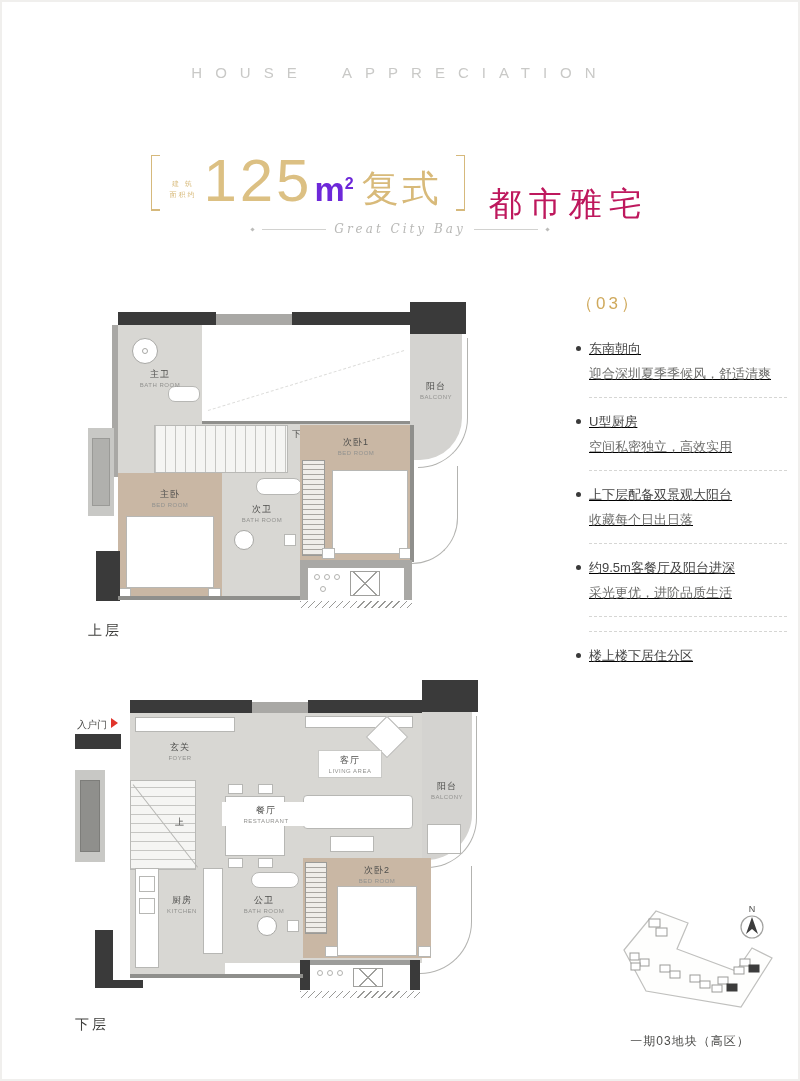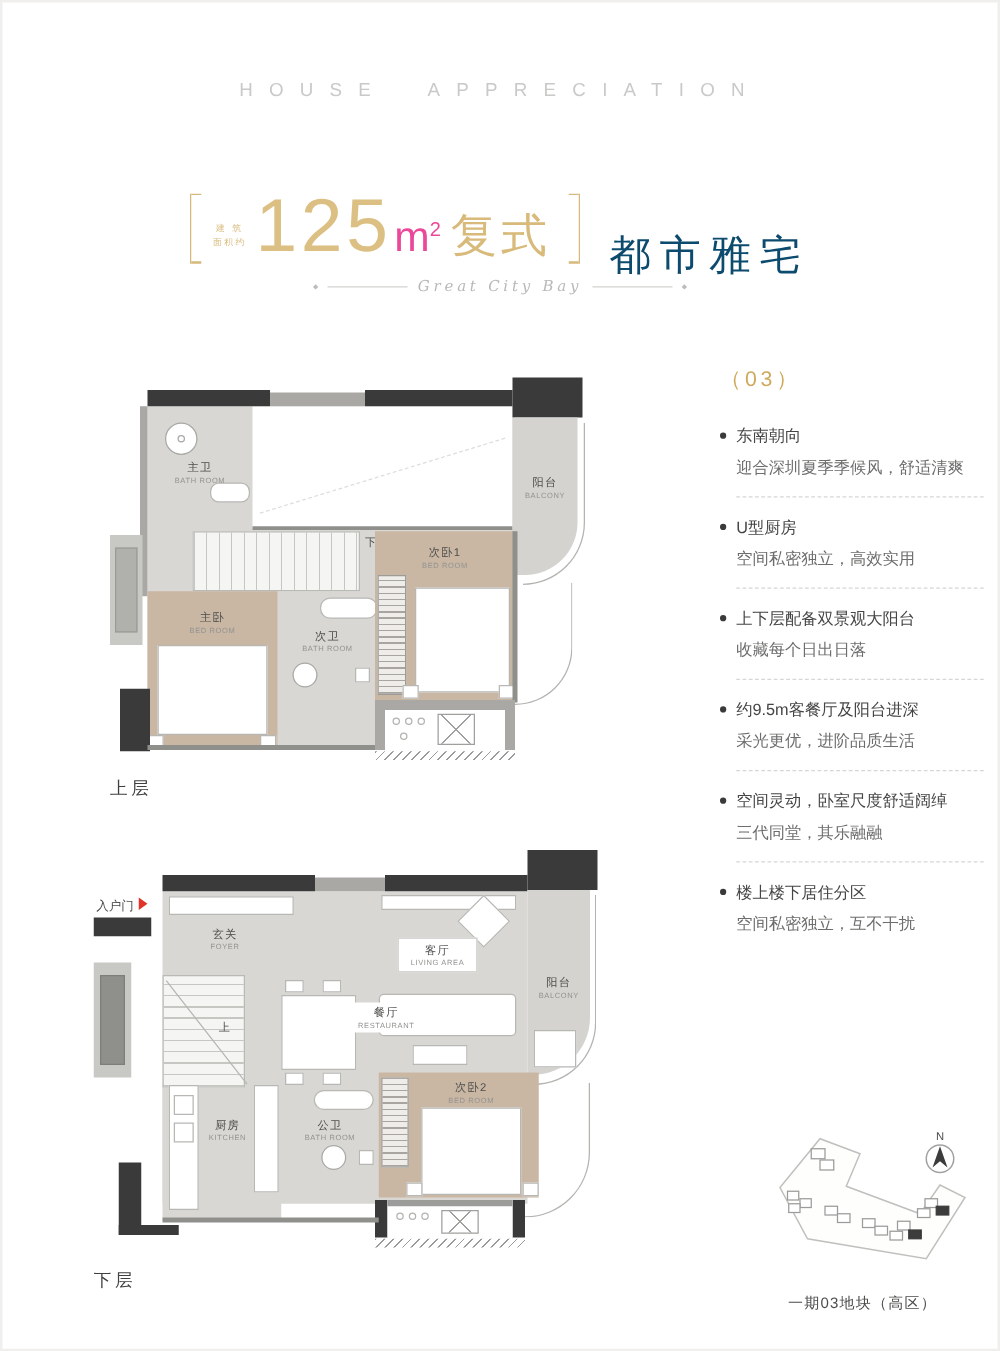--- a/index.html
+++ b/index.html
@@ -25,39 +25,39 @@
   }
   .goldBracketL, .goldBracketR { position:relative; width:9px; height:56px; }
   .goldBracketL { border-left:1.5px solid #d6b97c; }
   .goldBracketR { border-right:1.5px solid #d6b97c; }
   .goldBracketL::before, .goldBracketL::after { content:""; position:absolute; left:0; width:8px; height:1.5px; background:#d6b97c; }
   .goldBracketL::before { top:0; } .goldBracketL::after { bottom:0; }
   .goldBracketR::before, .goldBracketR::after { content:""; position:absolute; right:0; width:8px; height:1.5px; background:#d6b97c; }
   .goldBracketR::before { top:0; } .goldBracketR::after { bottom:0; }
   .areaNote { margin:0 7px 0 9px; color:#d9bc7e; font-size:7px; line-height:1.5; letter-spacing:2px; text-align:center; align-self:center; padding-top:14px; }
   .areaNum { font-size:60px; font-weight:300; color:#dcc083; letter-spacing:3px; line-height:1; }
-  .areaUnit { font-size:34px; font-weight:400; color:#ec4899; margin-left:2px; }
+  .areaUnit { font-size:34px; font-weight:700; color:#6d28d9; margin-left:2px; }
   .areaUnit sup { font-size:16px; }
   .areaSuffix { font-size:37px; color:#d8ba7a; margin:0 14px 0 8px; letter-spacing:3px; }
   .numGroup { display:flex; align-items:baseline; }
-  .subTitle { font-size:33px; color:#0c4a6e; letter-spacing:7px; margin-left:24px;margin-top:44px; }
+  .subTitle { font-size:33px; color:#be185d; letter-spacing:7px; margin-left:24px;margin-top:44px; }
 
   
   .scriptRow {
     position:absolute; top:222px; left:0; width:100%;
     display:flex; justify-content:center; align-items:center; gap:8px;
   }
   .scriptRow .ln { width:64px; height:1px; background:#d2d2d0; }
   .scriptRow .dm { width:3px; height:3px; background:#bcbcba; transform:rotate(45deg); }
   .scriptTxt { font-family:"DejaVu Serif", serif; font-style:italic; font-size:12px; color:#b8b8b6; letter-spacing:3px; }
 
   
   .features { position:absolute; left:576px; top:292px; width:218px; }
   .featIdx { color:#cfa95c; font-size:17px; letter-spacing:3px; margin-bottom:24px; }
-  .fItem { font-size:13px; line-height:1.5; }
+  .fItem { font-size:13px; line-height:1.5;text-decoration:underline; }
   .fTitleRow { display:flex; align-items:center; gap:8px; color:#454545; }
   .fDot { width:5px; height:5px; border-radius:50%; background:#3a3a3a; flex:0 0 auto; }
   .fDesc { color:#6d6d6b; margin-top:5px; padding-left:13px; }
   .fDiv { border-top:1px dashed #d6d6d4; margin:14px 0 14px 13px; width:198px; }
 
   
   .plan { position:absolute; }
   .plan div { position:absolute; }
   .wd { background:#3a3a3a; }            
   .wg { background:#a9a8a5; }            
@@ -158,35 +158,27 @@
 
   <div class="fItem">
     <div class="fTitleRow">
         <span class="fDot"></span>
         <span>约9.5m客餐厅及阳台进深</span>
       </div>
     <div class="fDesc">采光更优，进阶品质生活</div>
   </div>
   <div class="fDiv"></div>
 
-  <div class="fItem">
-    <div class="fTitleRow">
-        <span class="fDot"></span>
-        <span>空间灵动，卧室尺度舒适阔绰</span>
-      </div>
-    <div class="fDesc">三代同堂，其乐融融</div>
-  </div>
   <div class="fDiv"></div>
 
   <div class="fItem">
     <div class="fTitleRow">
         <span class="fDot"></span>
         <span>楼上楼下居住分区</span>
       </div>
-    <div class="fDesc">空间私密独立，互不干扰</div>
   </div>
 </div>
 
 <div class="plan" style="left:88px; top:298px; width:384px; height:312px;">
 
   <div class="fg" style="left:30px; top:27px; width:294px; height:275px;"></div>
 
   <div class="voidArea" style="left:114px; top:27px; width:208px; height:98px;"></div>
   <div class="diag" style="left:120px; top:112px; width:205px; transform:rotate(-17deg);"></div>
   <div class="wl" style="left:114px; top:123px; width:208px; height:3px;"></div>
@@ -292,21 +284,21 @@
       <span class="zh">客厅</span>
       <span class="en">LIVING AREA</span>
     </div>
   </div>
   <div class="fu" style="left:228px; top:119px; width:110px; height:34px; border-radius:4px;"></div>
   <div class="fu" style="left:255px; top:160px; width:44px; height:16px;"></div>
 
   <div class="fu" style="left:153px; top:108px; width:15px; height:10px;"></div>
   <div class="fu" style="left:183px; top:108px; width:15px; height:10px;"></div>
   <div class="fu" style="left:150px; top:120px; width:60px; height:60px;"></div>
-  <div class="boxlabel" style="left:147px; top:126px; width:88px; height:24px; border:none; background:#fff;margin-left:43px;">
+  <div class="boxlabel" style="left:147px; top:126px; width:88px; height:24px; border:none; background:#fff;">
     <div class="rlabel" style="position:static;">
       <span class="zh">餐厅</span>
       <span class="en">RESTAURANT</span>
     </div>
   </div>
   <div class="fu" style="left:153px; top:182px; width:15px; height:10px;"></div>
   <div class="fu" style="left:183px; top:182px; width:15px; height:10px;"></div>
 
   <div class="stairsH" style="left:55px; top:104px; width:66px; height:90px;"></div>
   <div class="diag" style="left:58px; top:108px; width:105px; transform:rotate(52deg); border-top:1px solid #b6b6b3;"></div>

